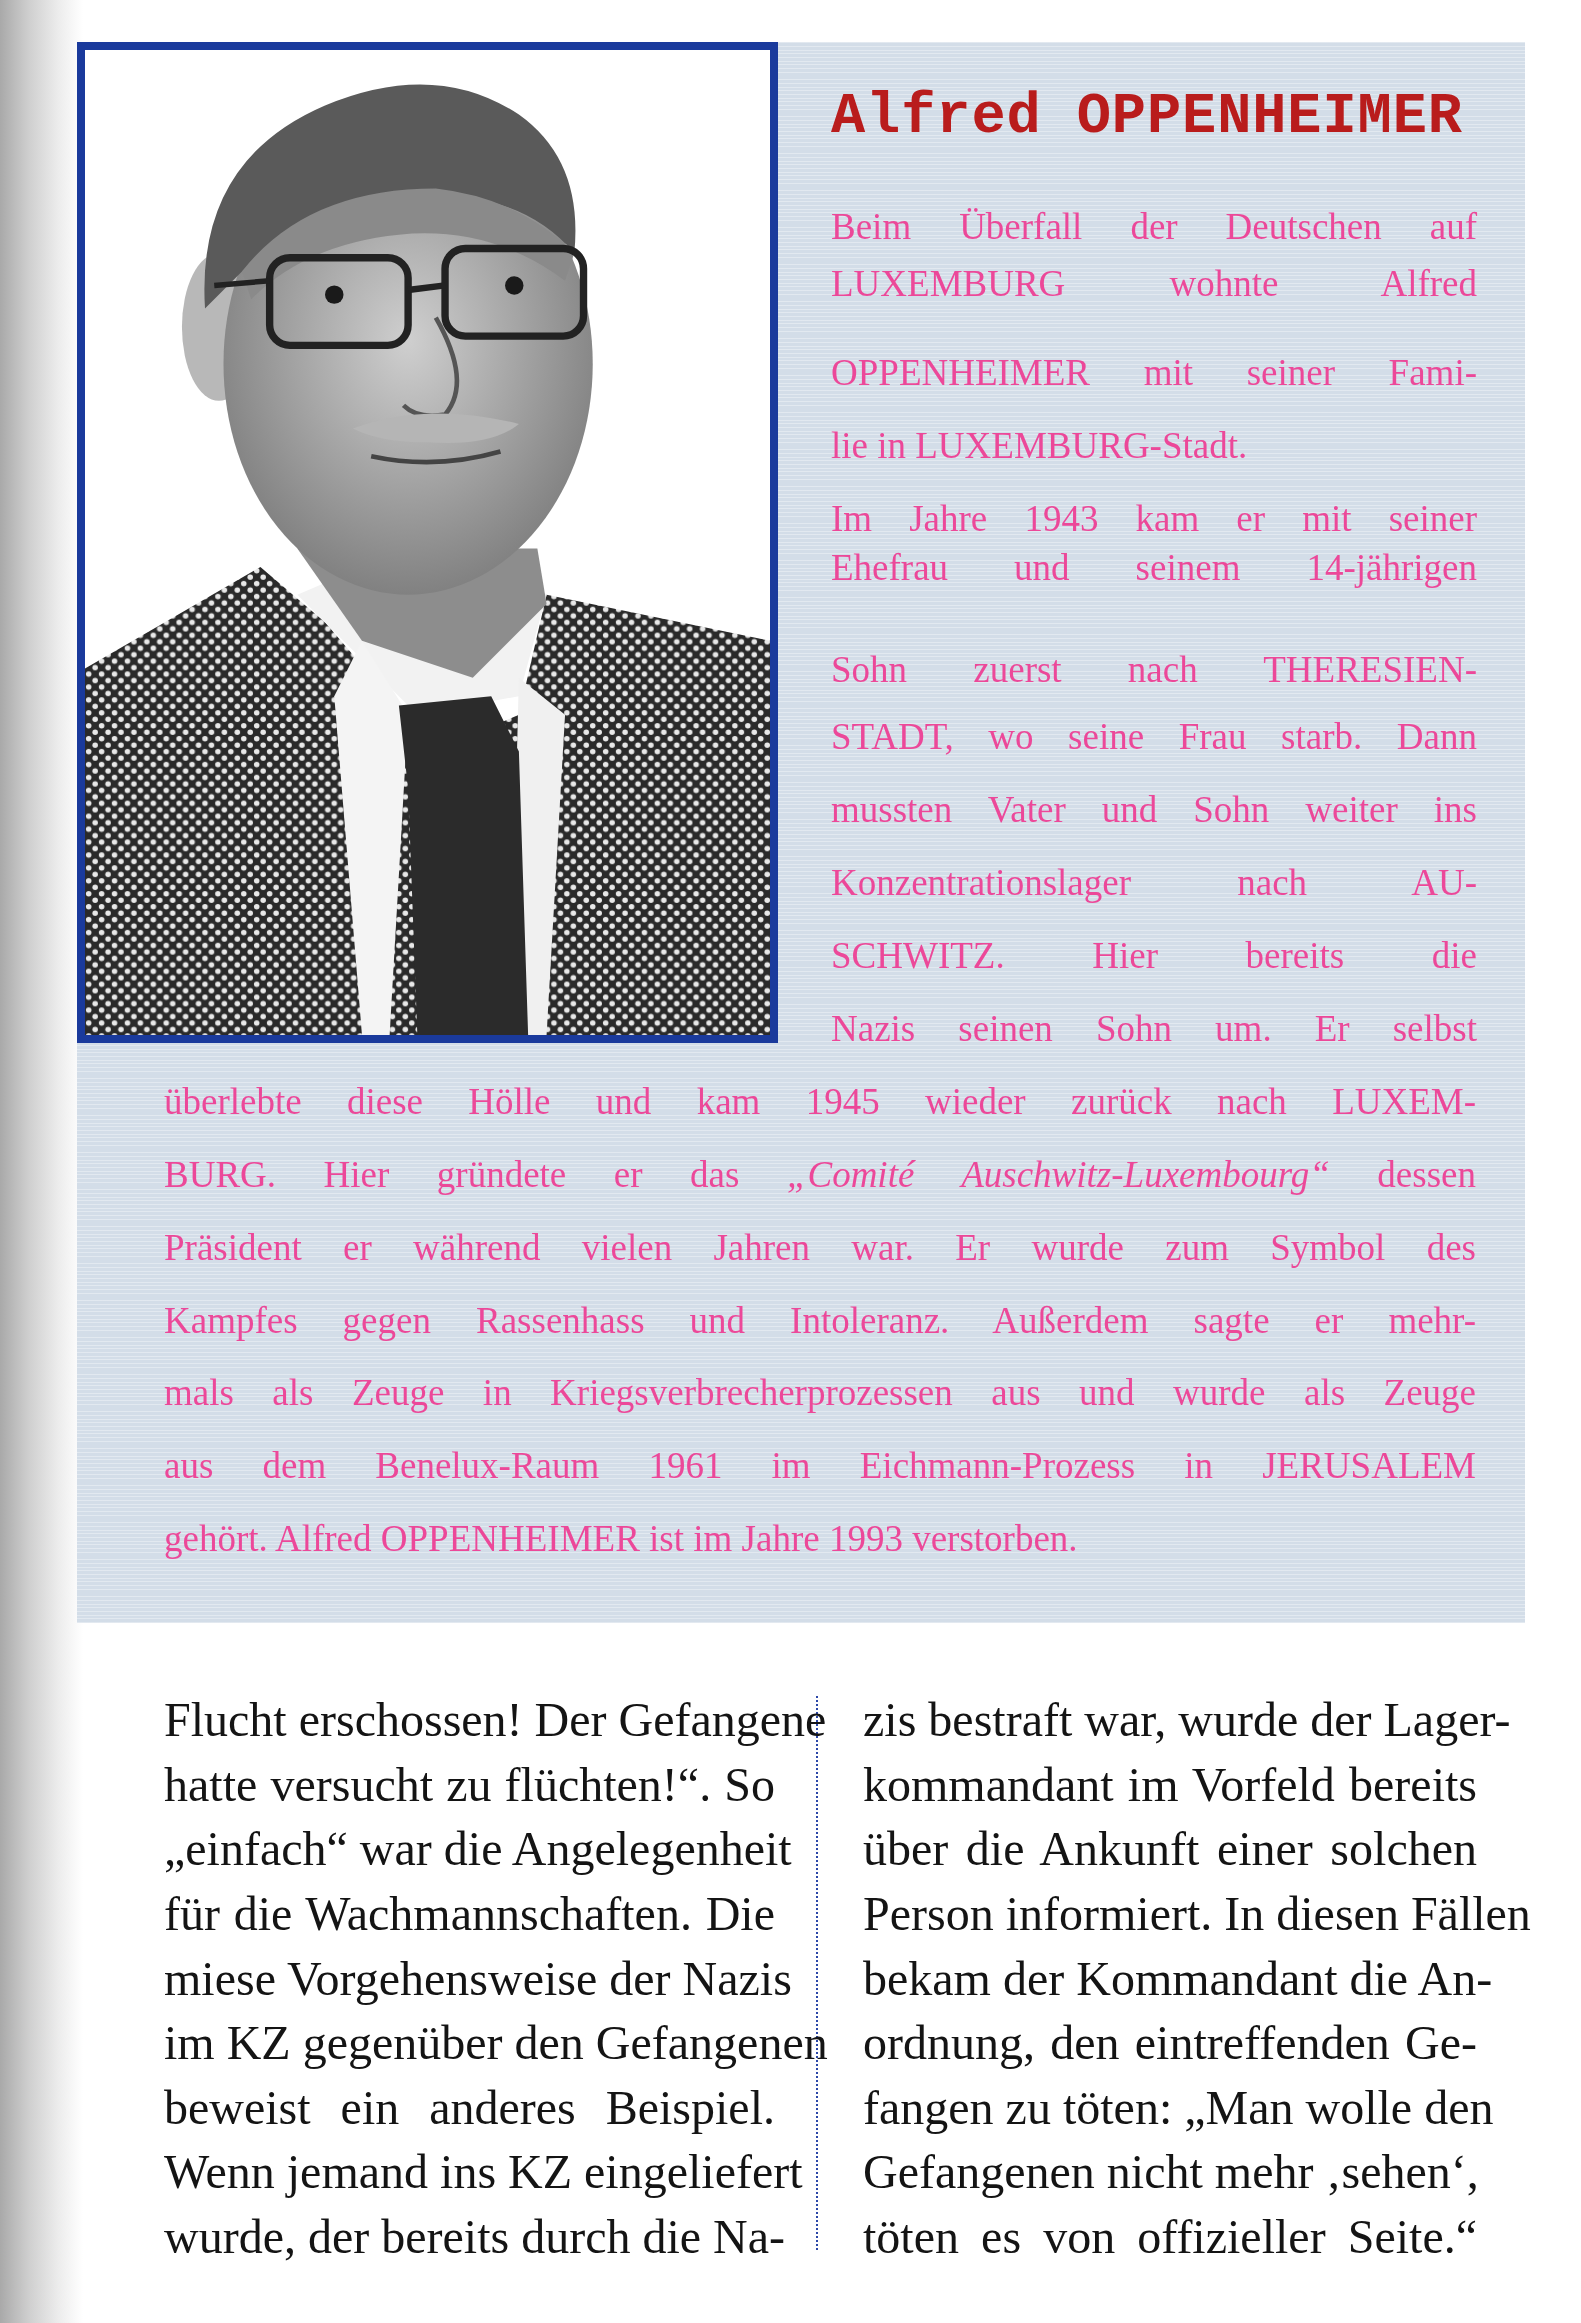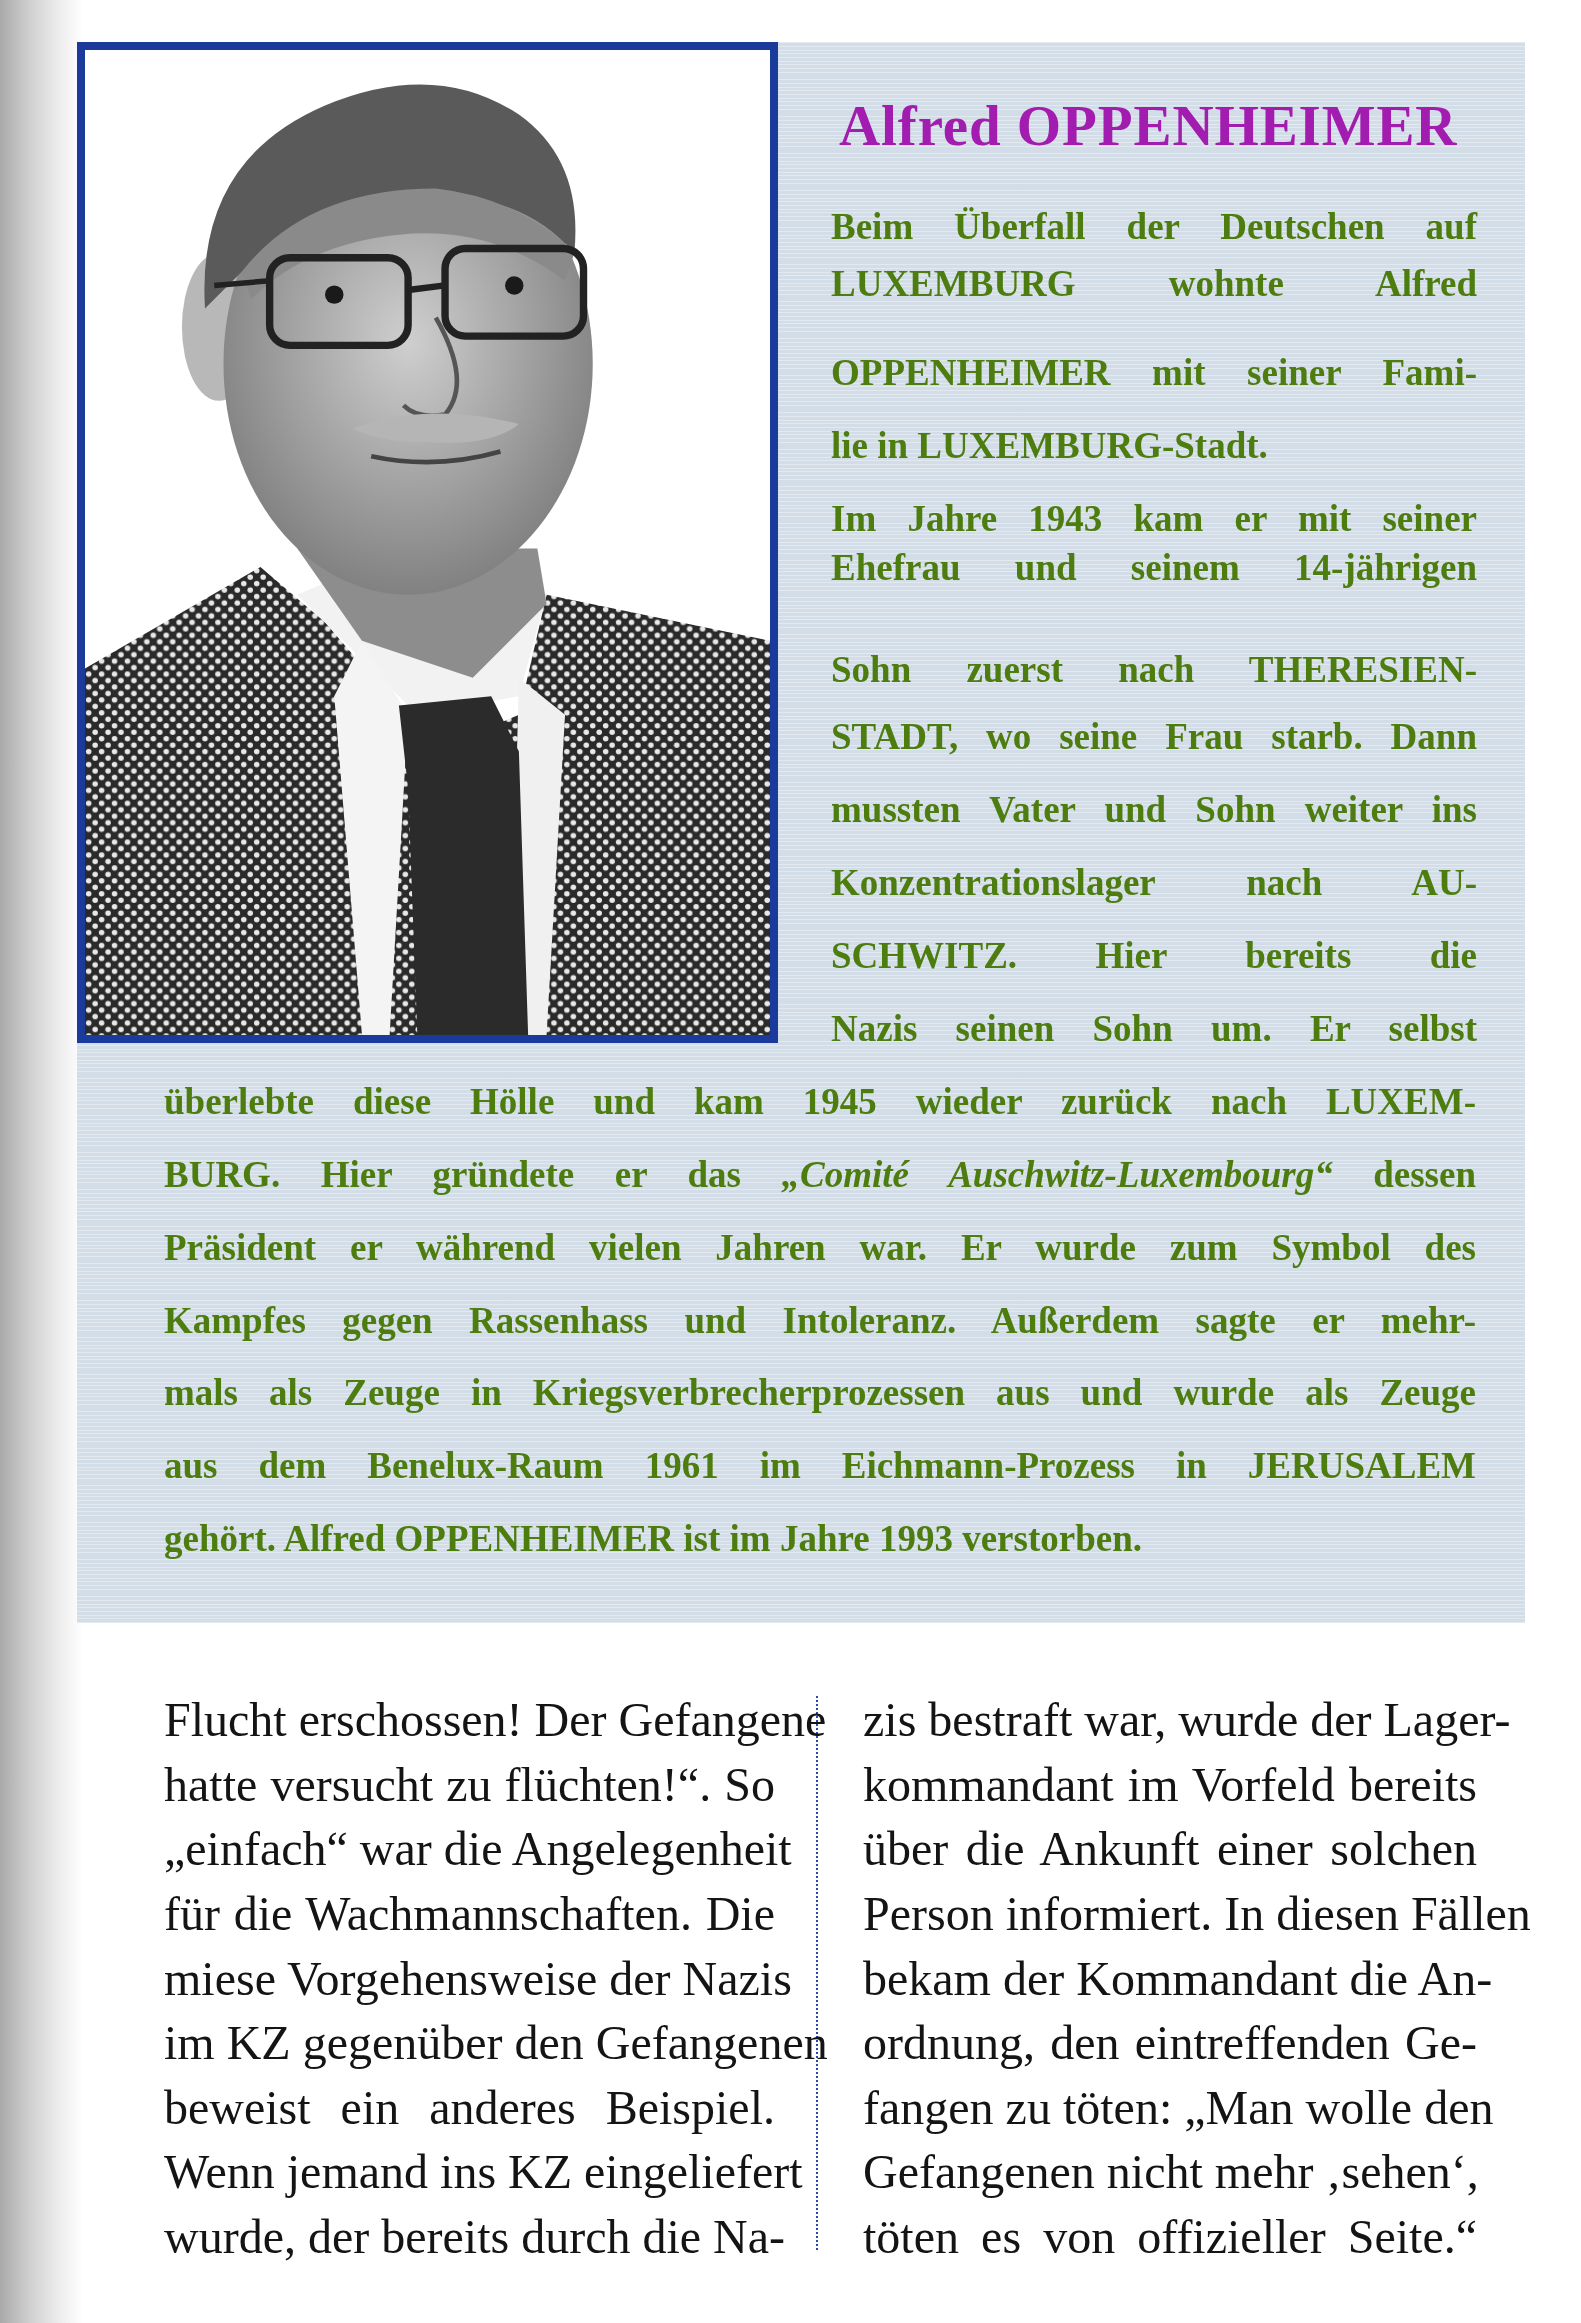--- a/index.html
+++ b/index.html
@@ -16,27 +16,27 @@
     position: absolute; left: 77px; top: 42px; width: 1448px; height: 1581px;
     background-color: #d3dde8;
     background-image: repeating-linear-gradient(0deg, rgba(255,255,255,0.35) 0px, rgba(255,255,255,0.35) 0.9px, rgba(0,0,0,0) 0.9px, rgba(0,0,0,0) 3.7px);
   }
   .photo-frame {
     position: absolute; left: 77px; top: 42px; width: 685px; height: 985px;
     border: 8.3px solid #1a3a9c; background: #ffffff; overflow: hidden;
   }
   .photo-frame svg { display: block; width: 100%; height: 100%; }
   .title {
-    position: absolute; left: 831px; top: 85px; margin: 8px;
-    font-family: Liberation Serif, serif;
-    font-weight: bold; font-size: 57px; color: #a21caf; letter-spacing: 0.9px;
+    position: absolute; left: 831px; top: 85px; margin: 0;
+    font-family: Liberation Mono, monospace;
+    font-weight: bold; font-size: 57px; color: #b91c1c; letter-spacing: 0.9px;
     white-space: nowrap;
   }
   .bio-line {
-    position: absolute; font-weight: bold; font-size: 37px; color: #4d7c0f;
+    position: absolute; font-weight: normal; font-size: 37px; color: #ec4899;
     text-align: justify; text-align-last: justify; white-space: nowrap;
     line-height: 44px; height: 44px;
   }
   .bio-line.last { text-align-last: left; }
   .bio-line.right-col { left: 831px; width: 646px; }
   .bio-line.full { left: 164px; width: 1312px; }
   .bio-line em { font-style: italic; }
   .col-line {
     position: absolute; font-size: 48px; color: #141414;
     text-align: justify; text-align-last: justify; white-space: nowrap;

